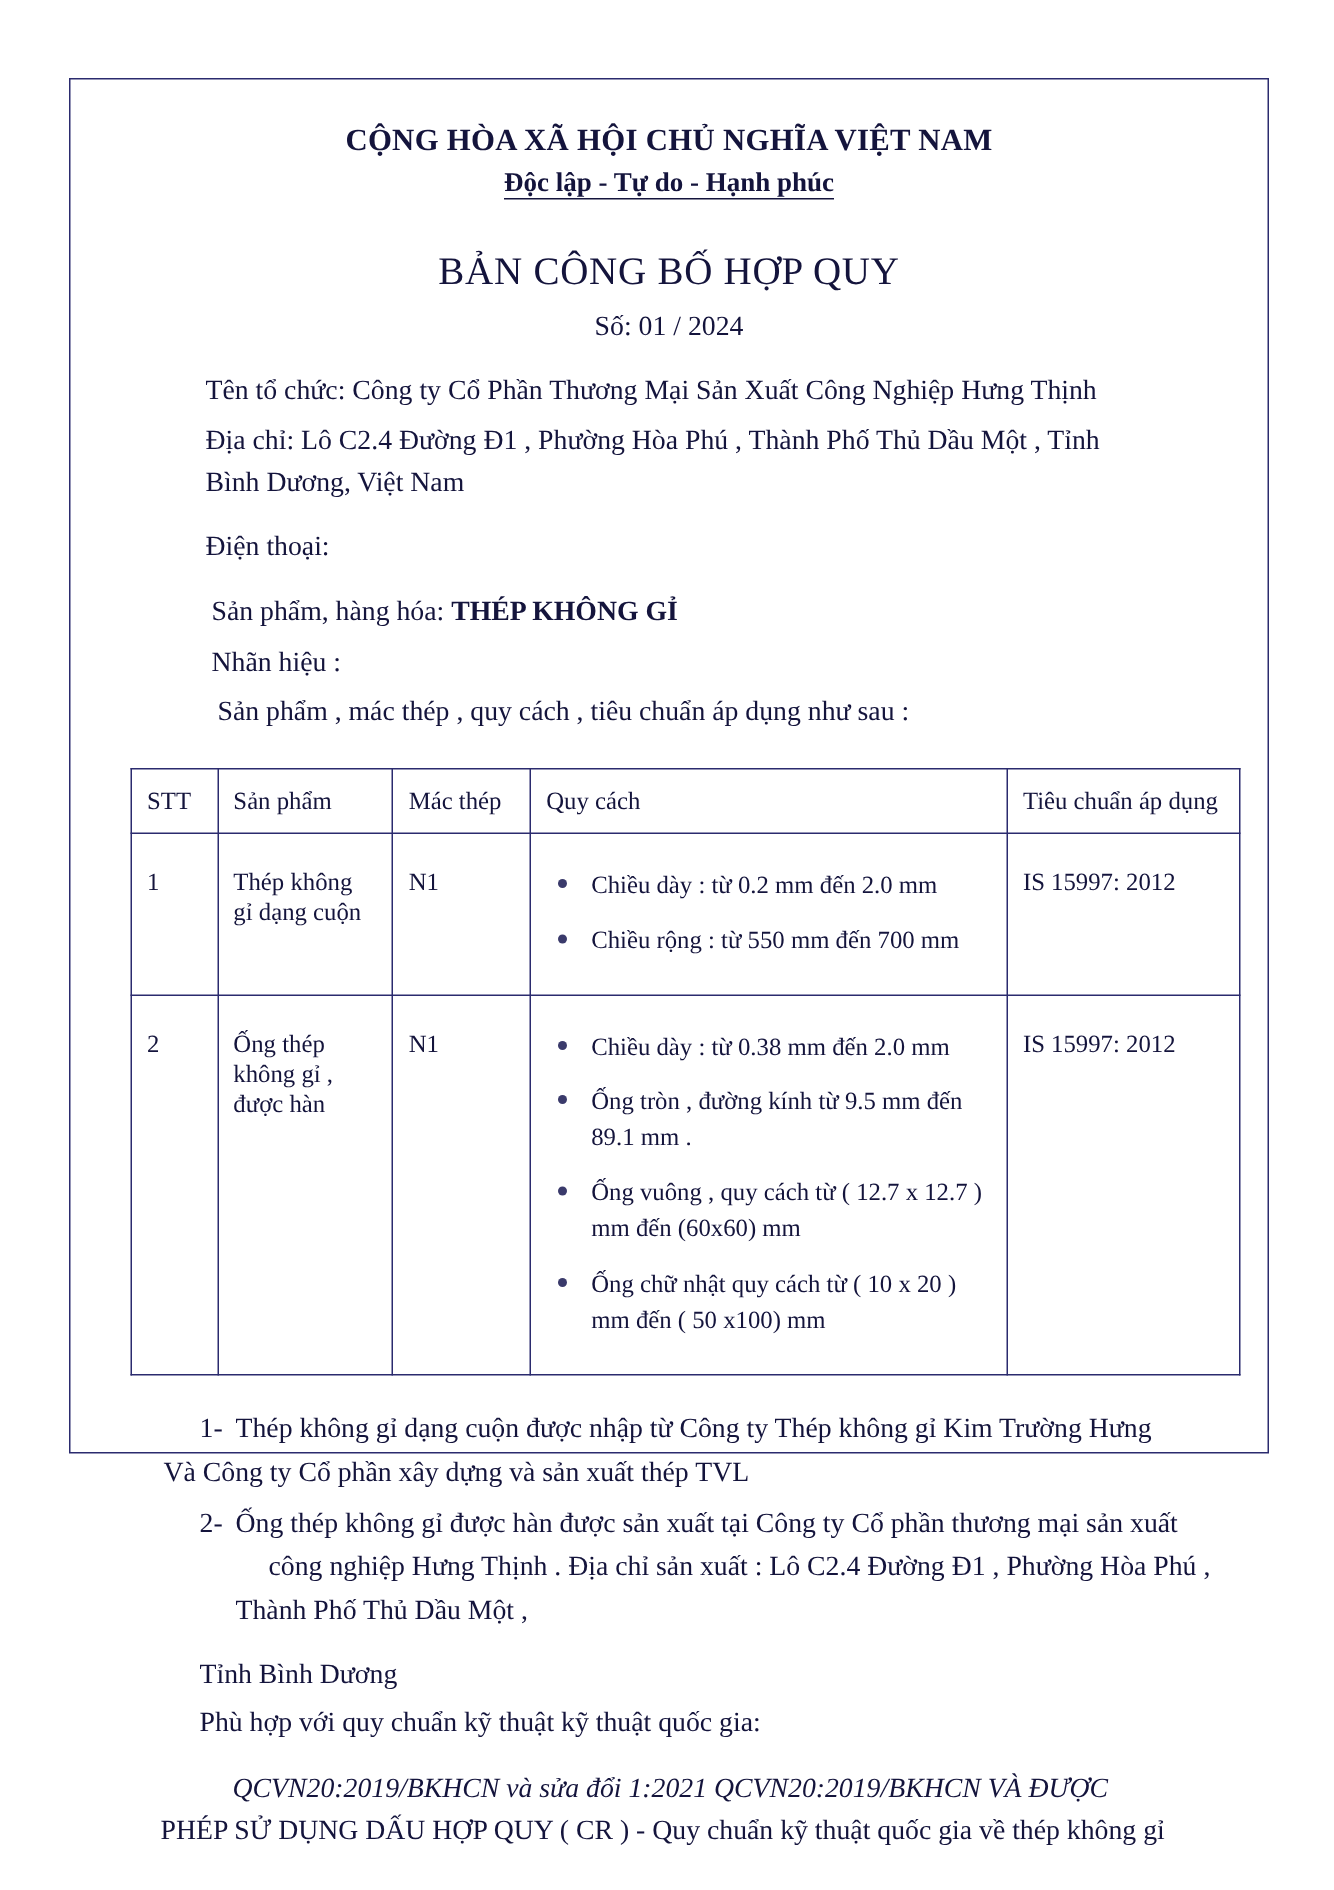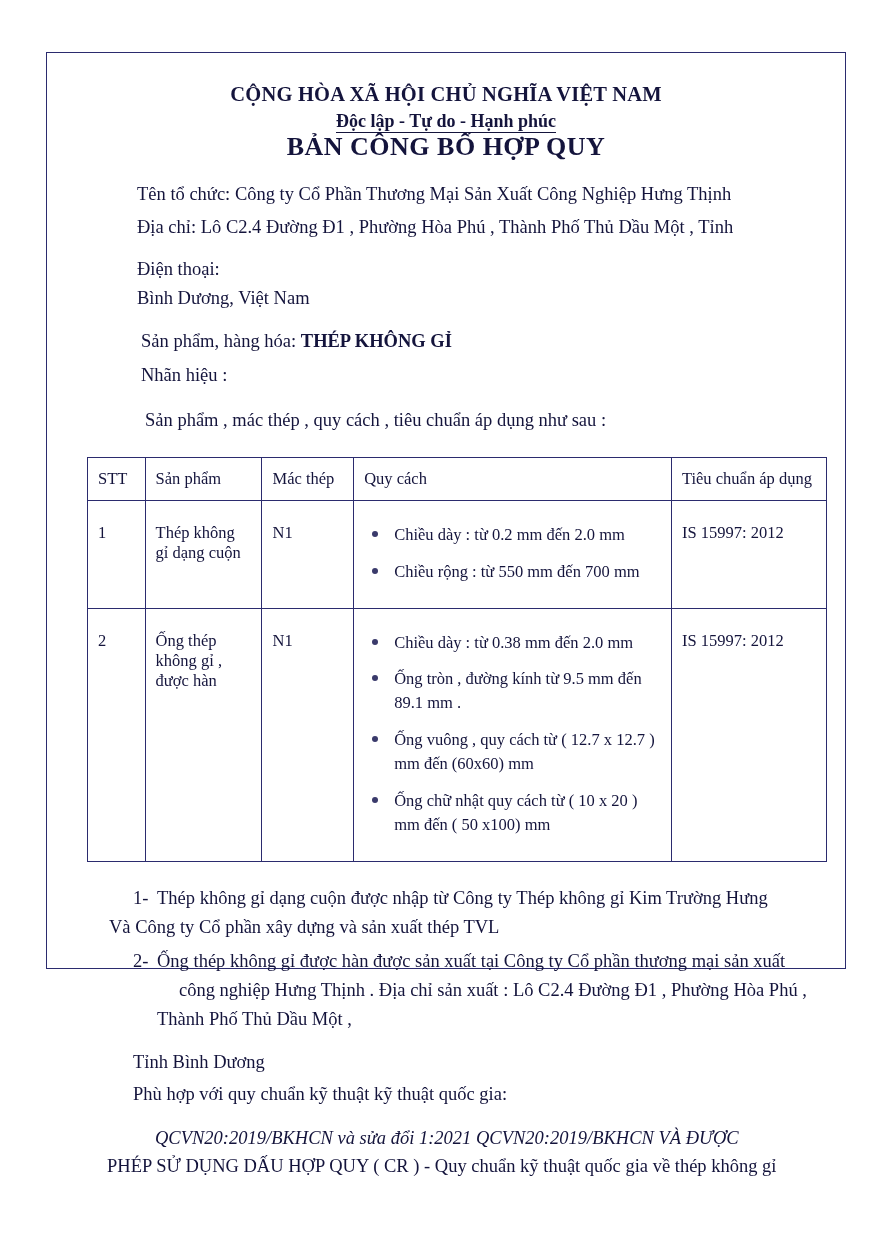--- a/index.html
+++ b/index.html
@@ -39,21 +39,22 @@
     font-size: 18px;
     font-weight: bold;
     margin-top: 5px;
   }
   .national-sub span.u {
     border-bottom: 1.4px solid #14143c;
     padding-bottom: 1px;
   }
   .doc-title {
     font-size: 26px;
-    font-weight: bold;
+    font-weight: normal;
+    margin-top: 34px;
     letter-spacing: 0.5px;
   }
   .doc-number {
     font-size: 18.5px;
     margin-top: 12px;
   }
 
   .body-text {
     font-size: 18.5px;
     line-height: 1.55;
@@ -136,37 +137,38 @@
 </head>
 <body>
 
 <div class="page">
   <div class="inner">
 
     <div class="center national-title">CỘNG HÒA XÃ HỘI CHỦ NGHĨA VIỆT NAM</div>
     <div class="center national-sub"><span class="u">Độc lập - Tự do - Hạnh phúc</span></div>
 
     <div class="center doc-title">BẢN CÔNG BỐ HỢP QUY</div>
+    <div class="center doc-number">Số: 01 / 2024</div>
 
     <div class="body-text indent-2">
       <span>Tên tổ chức: </span><span>Công ty Cổ Phần Thương Mại Sản Xuất Công Nghiệp Hưng Thịnh</span>
     </div>
 
     <div class="body-text indent-2 line" style="margin-top:4px;">Địa chỉ: Lô C2.4 Đường Đ1 , Phường Hòa Phú , Thành Phố Thủ Dầu Một , Tỉnh</div>
+    <div class="body-text indent-2 line" style="margin-top:0;">Bình Dương, Việt Nam</div>
+
     <div class="body-text indent-2 gap-small">Điện thoại:</div>
-
-    <div class="body-text indent-2 line" style="margin-top:0;">Bình Dương, Việt Nam</div>
 
     <div class="body-text indent-3 gap-small">
       <span>Sản phẩm, hàng hóa: </span><span class="bold">THÉP KHÔNG GỈ</span>
     </div>
 
     <div class="body-text indent-3 line" style="margin-top:6px;">Nhãn hiệu :</div>
 
-    <div class="body-text indent-4" style="margin-top:16px;">Sản phẩm , mác thép , quy cách , tiêu chuẩn áp dụng như sau :</div>
+    <div class="body-text indent-4" style="margin-top:4px;">Sản phẩm , mác thép , quy cách , tiêu chuẩn áp dụng như sau :</div>
 
     <table class="spec">
       <thead>
         <tr>
           <th class="col-stt">STT</th>
           <th class="col-prod">Sản phẩm</th>
           <th class="col-mac">Mác thép</th>
           <th class="col-spec">Quy cách</th>
           <th class="col-std">Tiêu chuẩn áp dụng</th>
         </tr>

